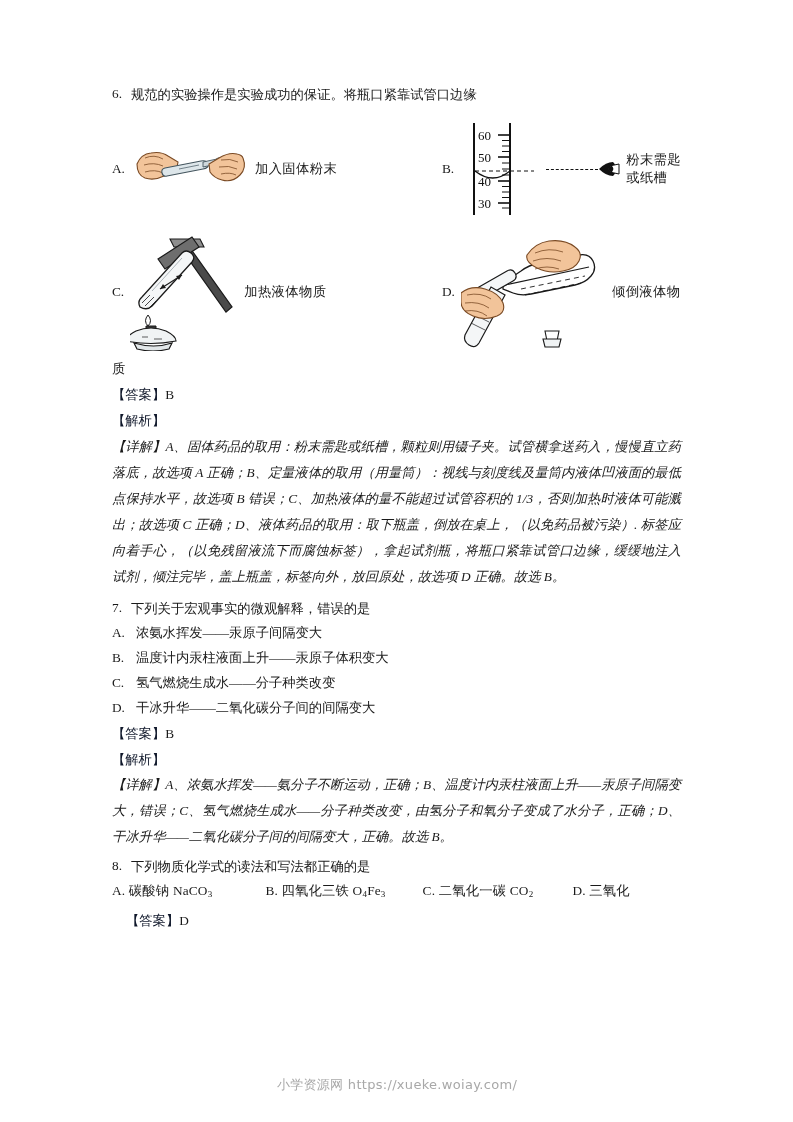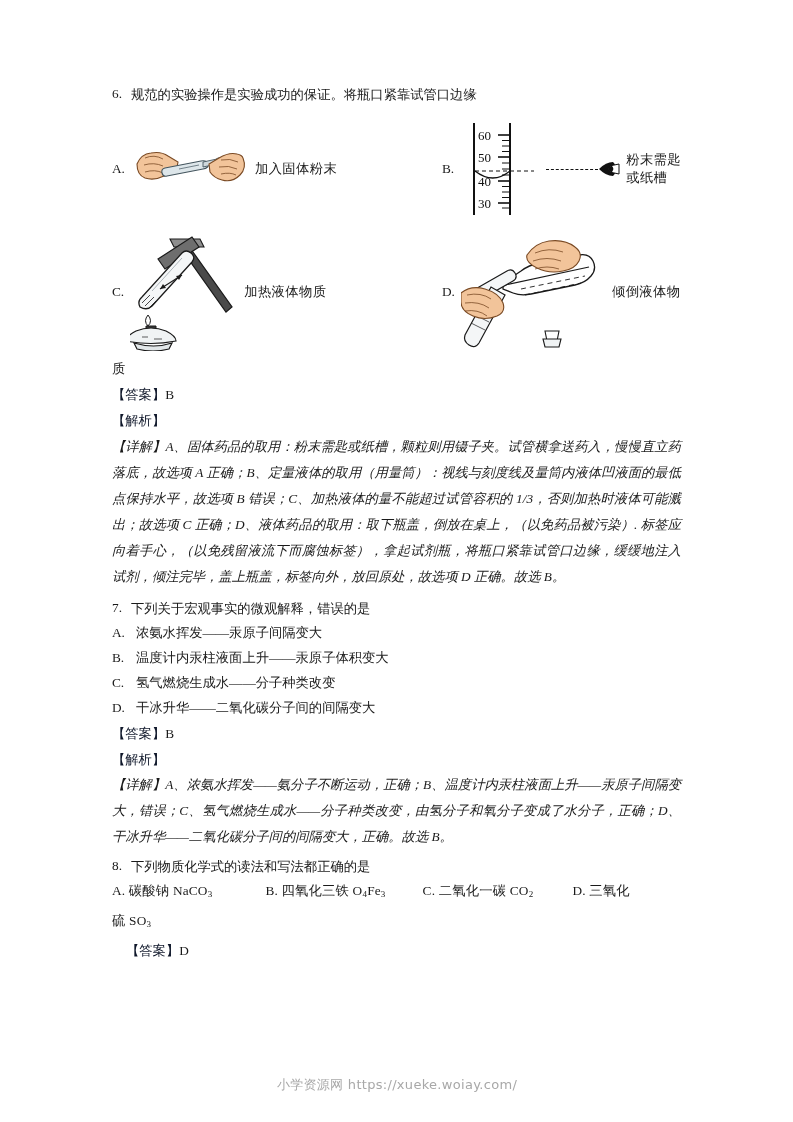--- a/index.html
+++ b/index.html
@@ -326,24 +326,20 @@
       <span>二氧化一碳</span>
       <span><span>CO</span><span class="sub">2</span></span>
     </span>
     <span style="display:inline-block;width:32px;"></span>
     <span>
       <span>D.</span>
       <span>三氧化</span>
     </span>
   </div>
 
-  <div class="q-line" style="line-height:1.95;">
-    <span>硫</span>
-    <span><span>SO</span><span class="sub">3</span></span>
-  </div>
 
   <p class="ans-line" style="padding-left:14px;">
     <span class="tag">【答案】</span><span>D</span>
   </p>
 
 </div>
 
 <div class="watermark">
   <span>小学资源网</span>
   <span class="wm-site">https://xueke.woiay.com/</span>

